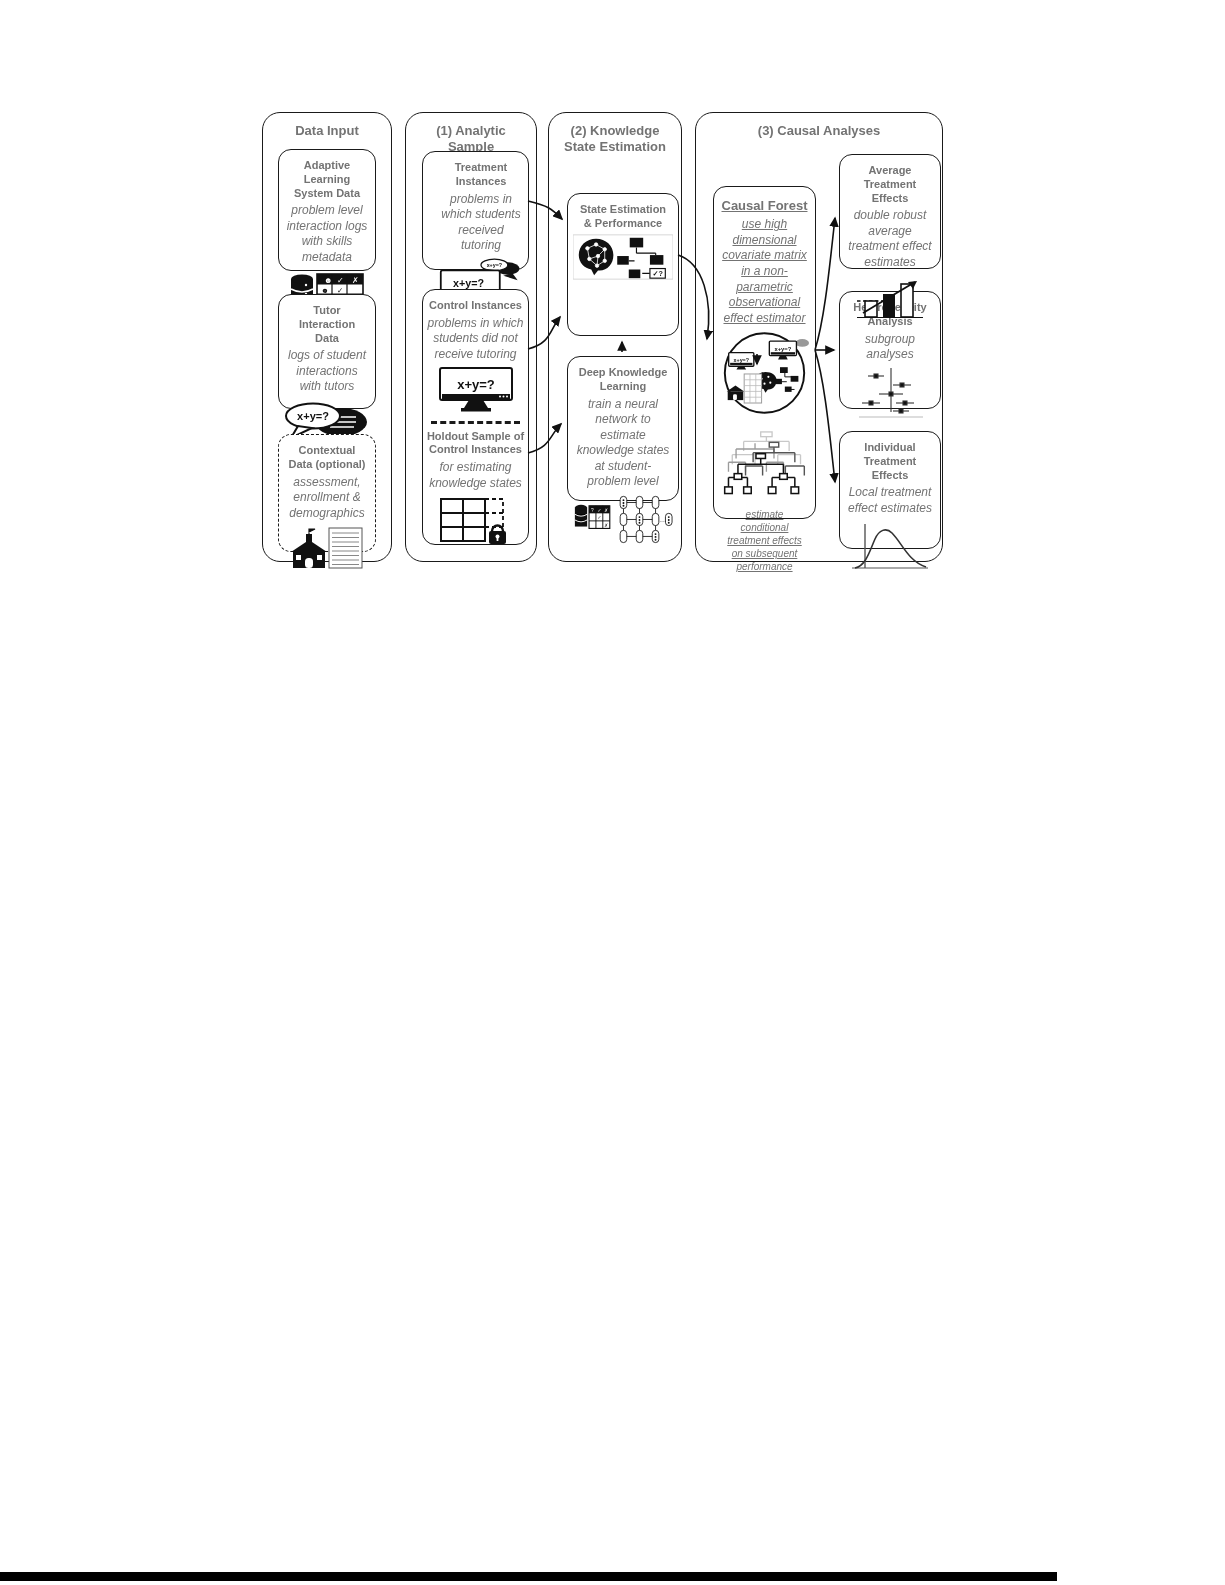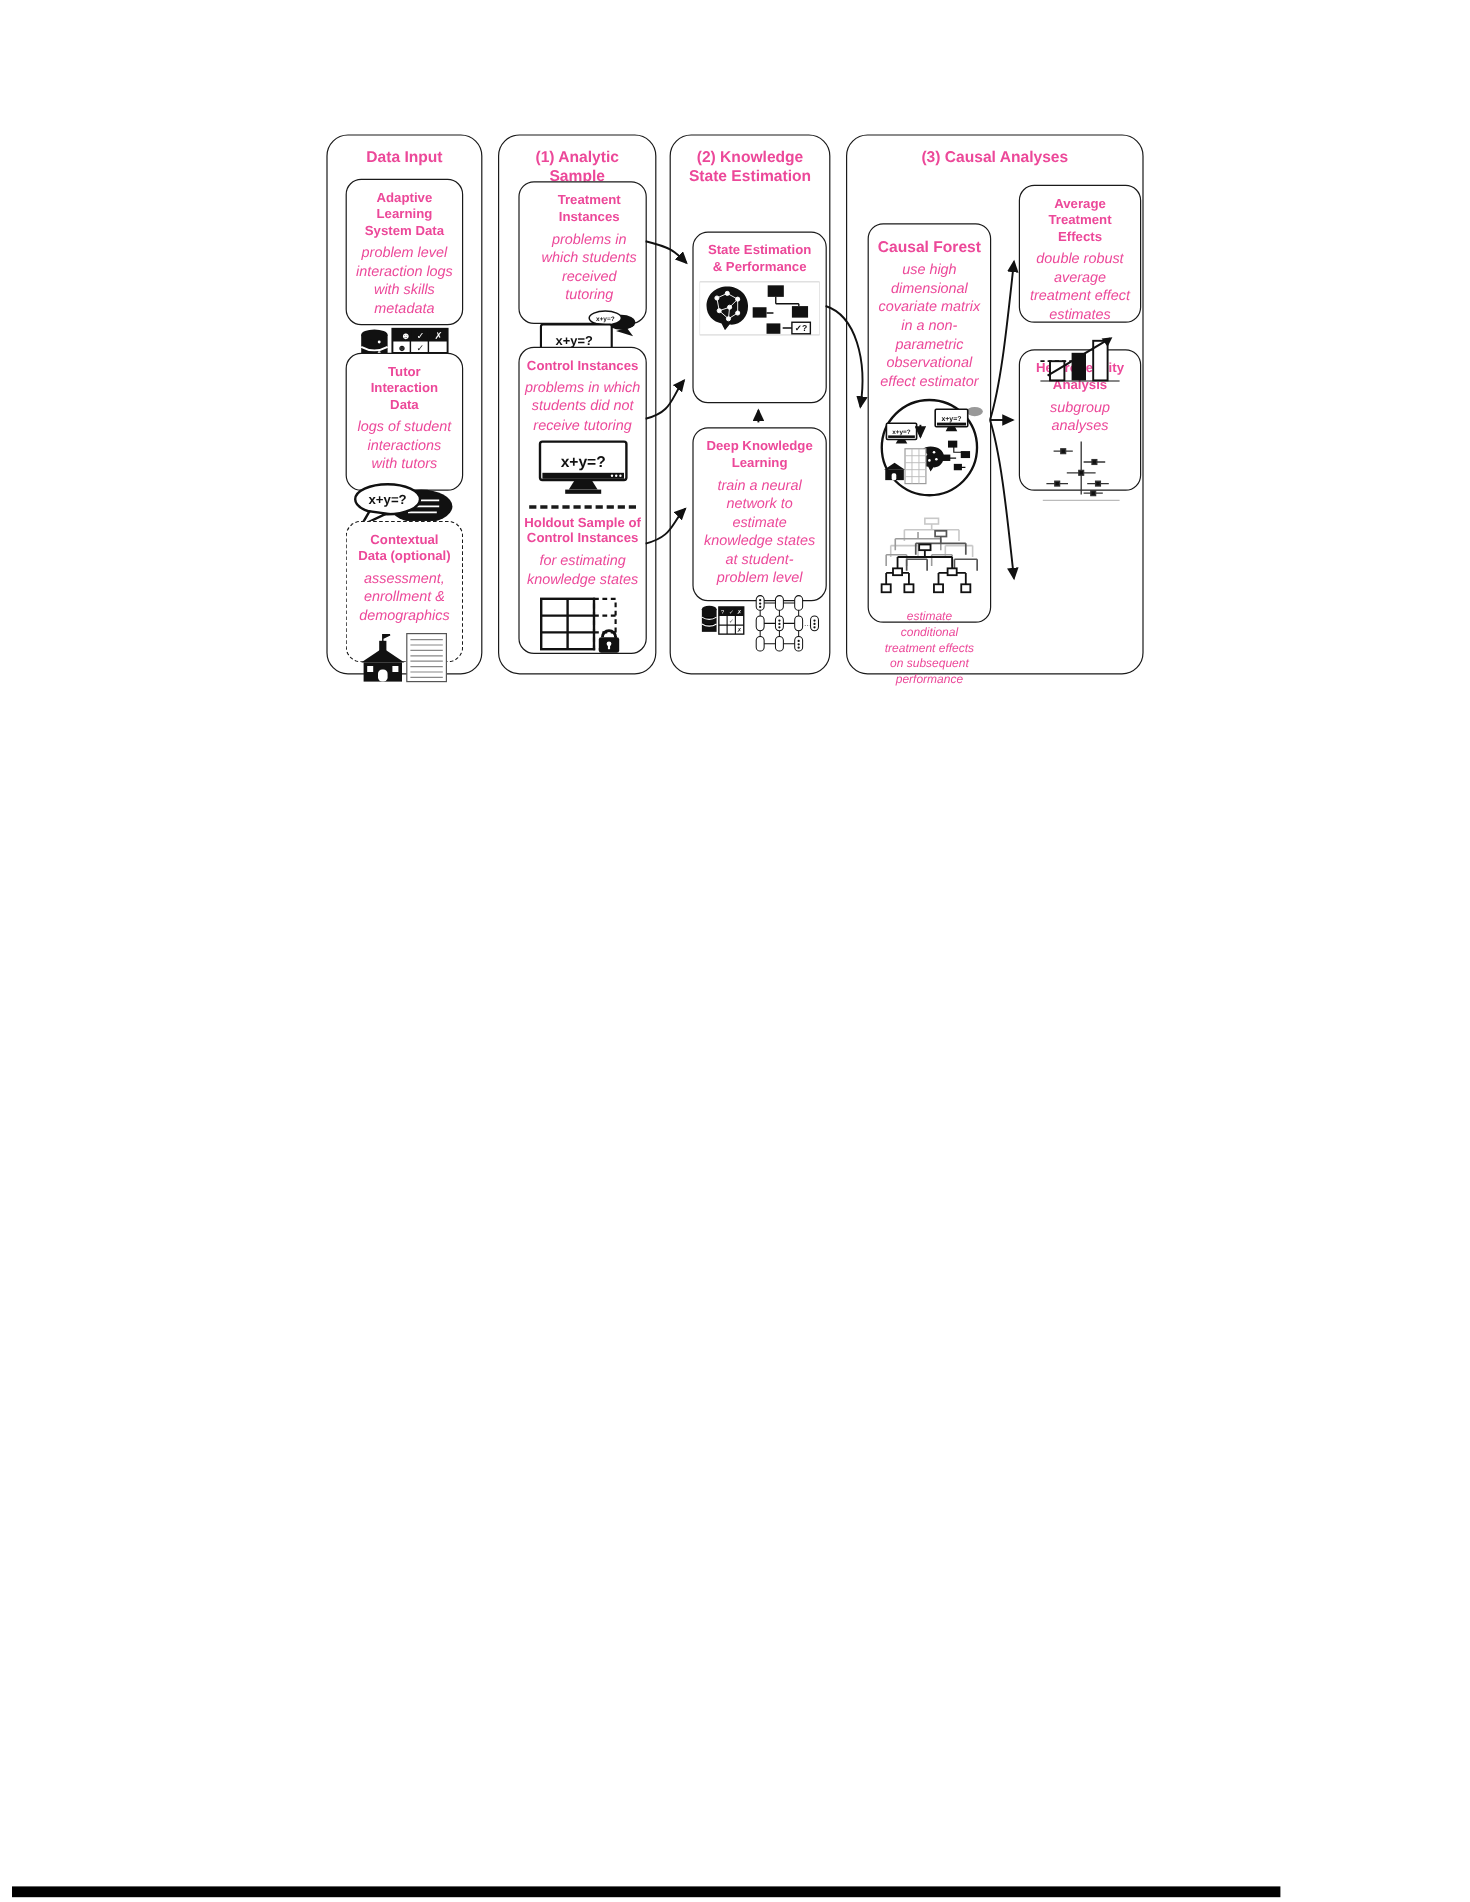--- a/index.html
+++ b/index.html
@@ -1,17 +1,17 @@
 <!DOCTYPE html>
 <html><head>
 <meta charset="utf-8">
 <style>
   html,body {margin:0; padding:0; background:#fff;}
   .page {position:relative; width:1057px; height:1585px; background:#fff;
-         font-family:"Liberation Sans", sans-serif; color:#ec4899; overflow:hidden;margin-left:10px;}
+         font-family:"Liberation Sans", sans-serif; color:#737373; overflow:hidden;}
   .panel {position:absolute; border:1.6px solid #1a1a1a; border-radius:18px; background:#fff; box-sizing:border-box;}
   .panel-title {font-weight:bold; font-size:13px; text-align:center; margin-top:10px; line-height:1.22; padding:0 6px;}
   .node {position:absolute; border:1.4px solid #1a1a1a; border-radius:13px; background:#fff;
          text-align:center; box-sizing:border-box; padding:9px 5px 4px;}
   .node.dashed {border-style:dashed;}
   .node-title {font-weight:bold; font-size:11px; line-height:1.25; padding:0 2px;}
   .node-desc {font-style:italic; font-size:12px; line-height:1.3; margin-top:3px; padding:0 2px;}
   .icon-wrap {margin-top:5px; display:flex; justify-content:center;}
   .hold-divider {border-top:3px dashed #1a1a1a; width:84%; margin:7px auto 6px;}
   .cf-caption {font-style:italic; font-size:10px; line-height:1.3; margin-top:4px; padding:0 3px;}
@@ -235,21 +235,21 @@
           </g>
           <text x="92" y="29" font-size="7" fill="#111">…</text>
         </svg>
       </div>
     </div>
   </div>
 
   <div class="panel" style="left:695px; top:112px; width:248px; height:450px;">
     <div class="panel-title">(3) Causal Analyses</div>
 
-    <div class="node" style="left:17px; top:73px; width:103px; height:333px; padding-top:11px;">
+    <div class="node" style="left:17px; top:73px; width:103px; height:333px; padding-top:11px;text-decoration:underline;">
       <div class="node-title" style="font-size:13px;">Causal Forest</div>
       <div class="node-desc">use high dimensional covariate matrix in a non-parametric observational effect estimator</div>
       <div class="icon-wrap" style="margin-top:4px;">
         <svg width="94" height="86" viewBox="0 0 94 86">
           <circle cx="47" cy="43" r="41" fill="#fff" stroke="#111" stroke-width="2"></circle>
           <ellipse cx="86" cy="12" rx="7" ry="4" fill="#999"></ellipse>
           <rect x="52" y="10" width="28" height="15" rx="1" fill="#fff" stroke="#111" stroke-width="1.4"></rect>
           <text x="66" y="20" font-size="6" font-weight="bold" text-anchor="middle" fill="#111">x+y=?</text>
           <rect x="53.5" y="21.5" width="25" height="2.5" fill="#111"></rect>
           <path d="M63 25 h6 l2 4 h-10 Z" fill="#111"></path>
@@ -340,20 +340,31 @@
           <rect x="12" y="28" width="12" height="16" fill="#fff" stroke="#111" stroke-width="1.6"></rect>
           <rect x="30" y="21" width="12" height="23" fill="#111"></rect>
           <rect x="48" y="11" width="12" height="33" fill="#fff" stroke="#111" stroke-width="1.6"></rect>
           <path d="M10 40 L62 9" stroke="#111" stroke-width="1.8"></path>
           <polygon points="64,8 55,9 60,16" fill="#111"></polygon>
           <path d="M4 44.5 H70" stroke="#111" stroke-width="1"></path>
         </svg>
       </div>
     </div>
 
+    <div class="node" style="left:143px; top:318px; width:102px; height:118px;">
+      <div class="node-title">Individual Treatment Effects</div>
+      <div class="node-desc">Local treatment effect estimates</div>
+      <div class="icon-wrap" style="margin-top:4px;">
+        <svg width="84" height="52" viewBox="0 0 84 52">
+          <path d="M17 4 V48" stroke="#555" stroke-width="1.4"></path>
+          <path d="M4 48 H80" stroke="#555" stroke-width="1.2"></path>
+          <path d="M7 48 C 18 46 22 30 27 19 C 31 10 38 7 44 13 C 54 23 60 41 78 47" stroke="#333" stroke-width="1.6" fill="none"></path>
+        </svg>
+      </div>
+    </div>
   </div>
 
   <svg class="arrows" width="1225" height="1585" viewBox="0 0 1225 1585">
     <defs>
       <marker id="ah" markerWidth="7" markerHeight="6" refX="5.5" refY="3" orient="auto" markerUnits="strokeWidth">
         <path d="M0,0 L6.5,3 L0,6 Z" fill="#111"></path>
       </marker>
     </defs>
     <g stroke="#111" stroke-width="1.6" fill="none">
       <path d="M 528 201 C 548 206, 551 208, 562 219" marker-end="url(#ah)"></path>

